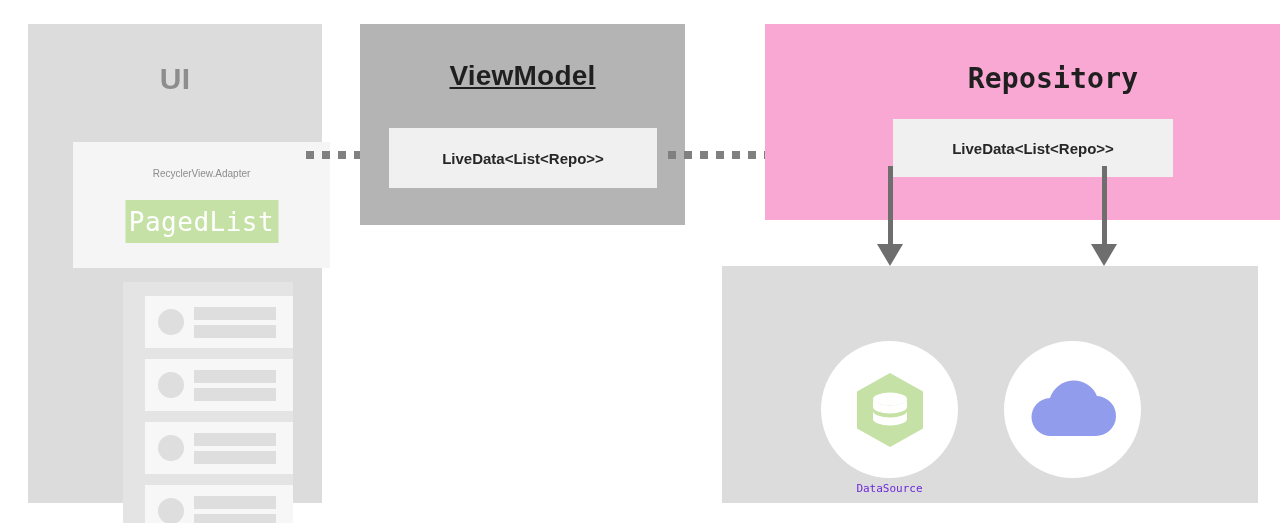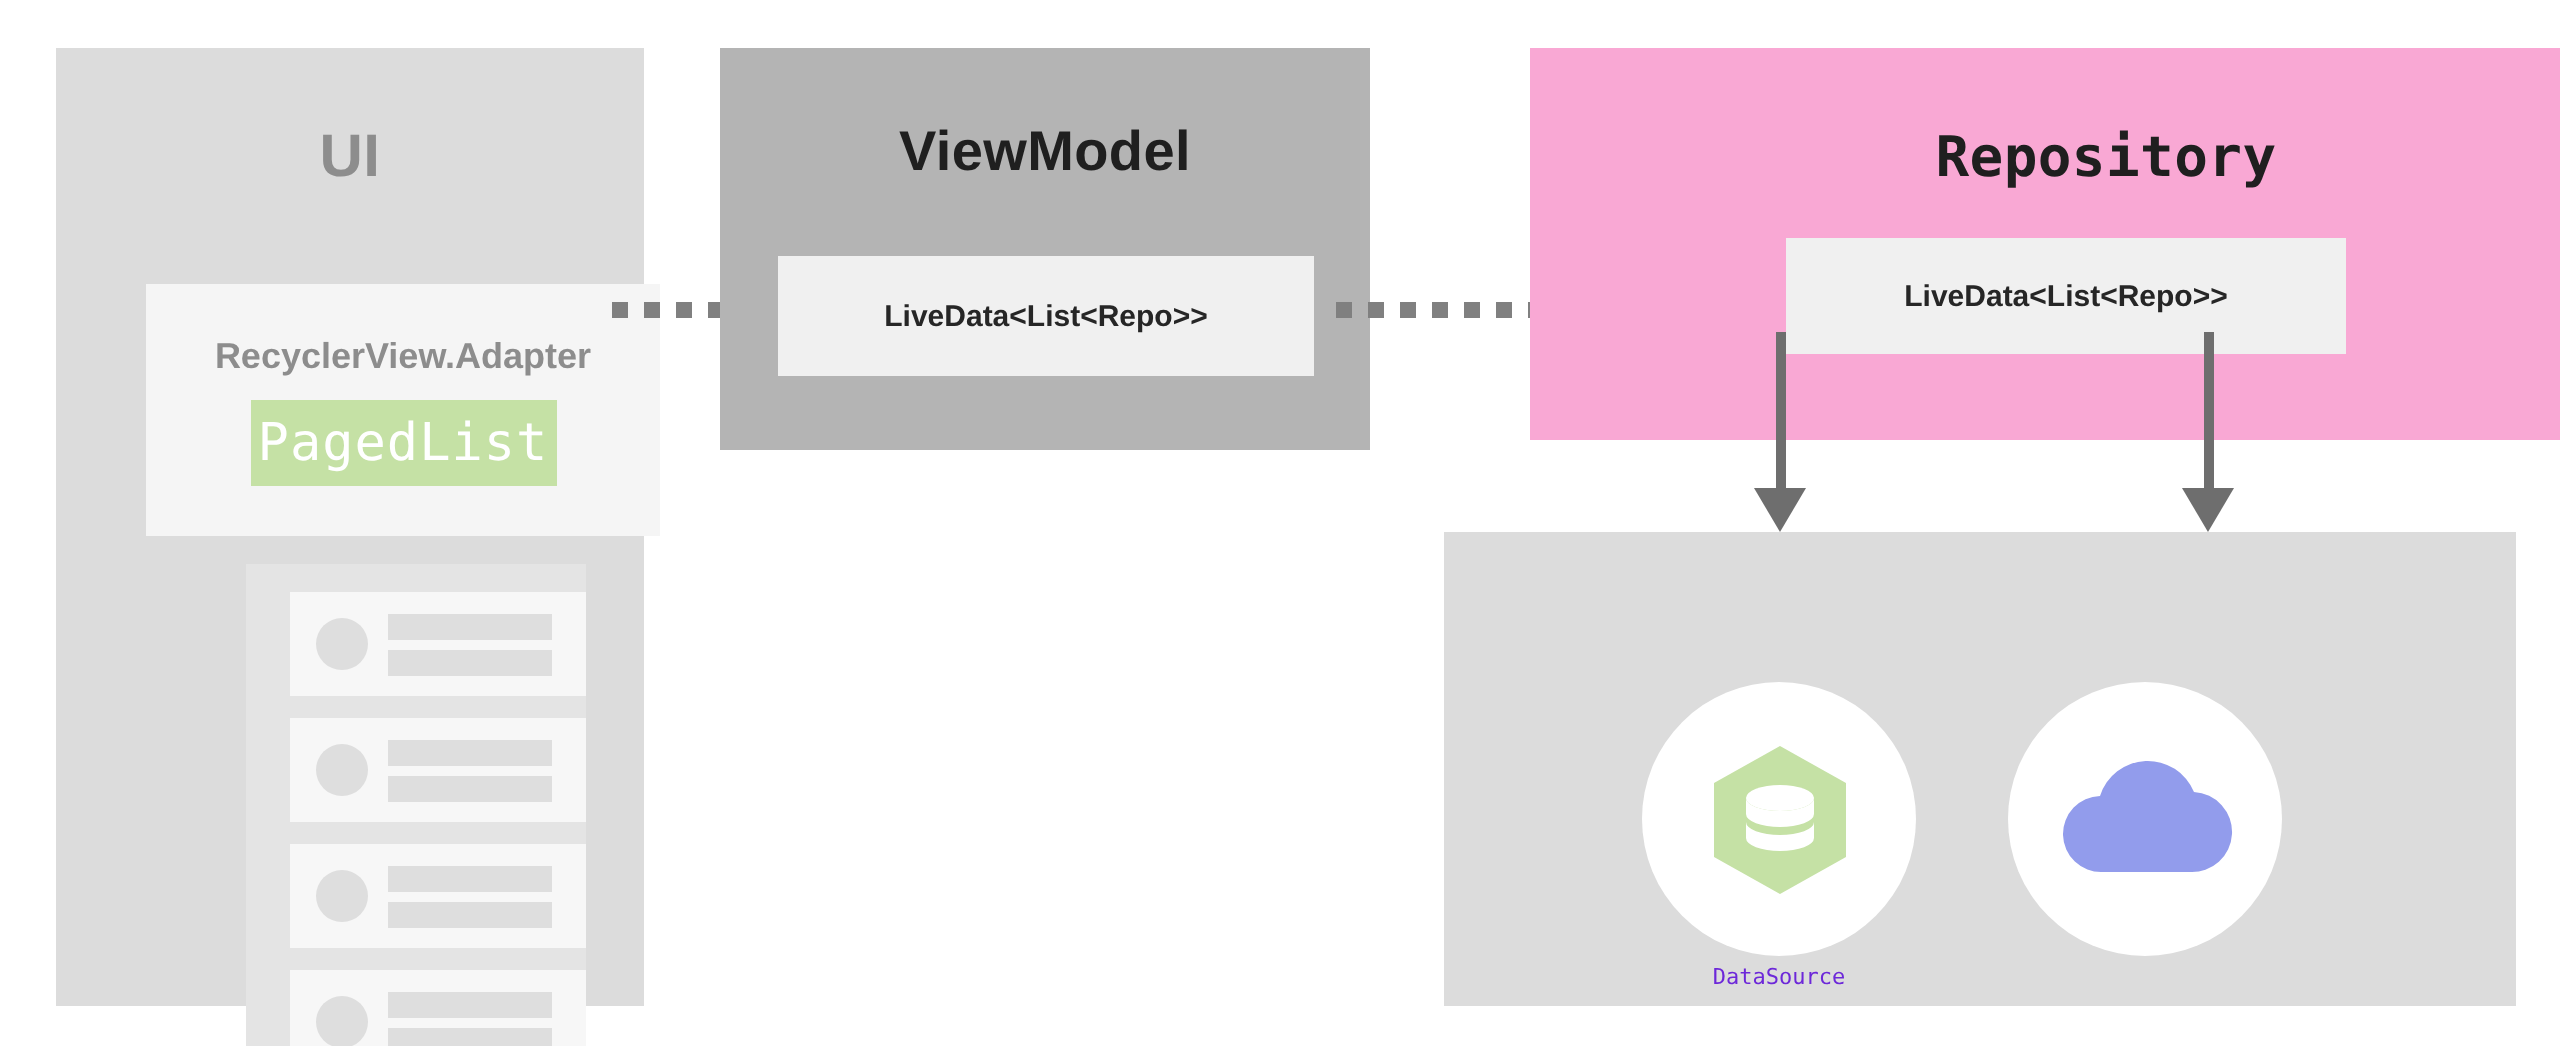--- a/index.html
+++ b/index.html
@@ -52,22 +52,22 @@
     width: 257px;
     height: 126px;
     background: #f5f5f5;
   }
   #adapter-label {
     position: absolute;
     left: 0;
     right: 0;
     top: 26px;
     text-align: center;
-    font-size: 18px;
-    font-weight: bold;
+    font-size: 10px;
+    font-weight: normal;
     color: #8d8d8d;
   }
   #pagedlist-badge {
     position: absolute;
     left: 50%;
     transform: translateX(-50%);
     top: 58px;
     width: 153px;
     height: 43px;
     background: #c5e1a5;
@@ -126,20 +126,21 @@
     left: 360px;
     top: 24px;
     width: 325px;
     height: 201px;
     background: #b4b4b4;
   }
   #vm-title {
     top: 36px;
     font-size: 28px;
     color: #1f1f1f;
+    text-decoration: underline;
   }
   #vm-card {
     position: absolute;
     left: 29px;
     top: 104px;
     width: 268px;
     height: 60px;
     background: #f0f0f0;
     display: flex;
     align-items: center;

